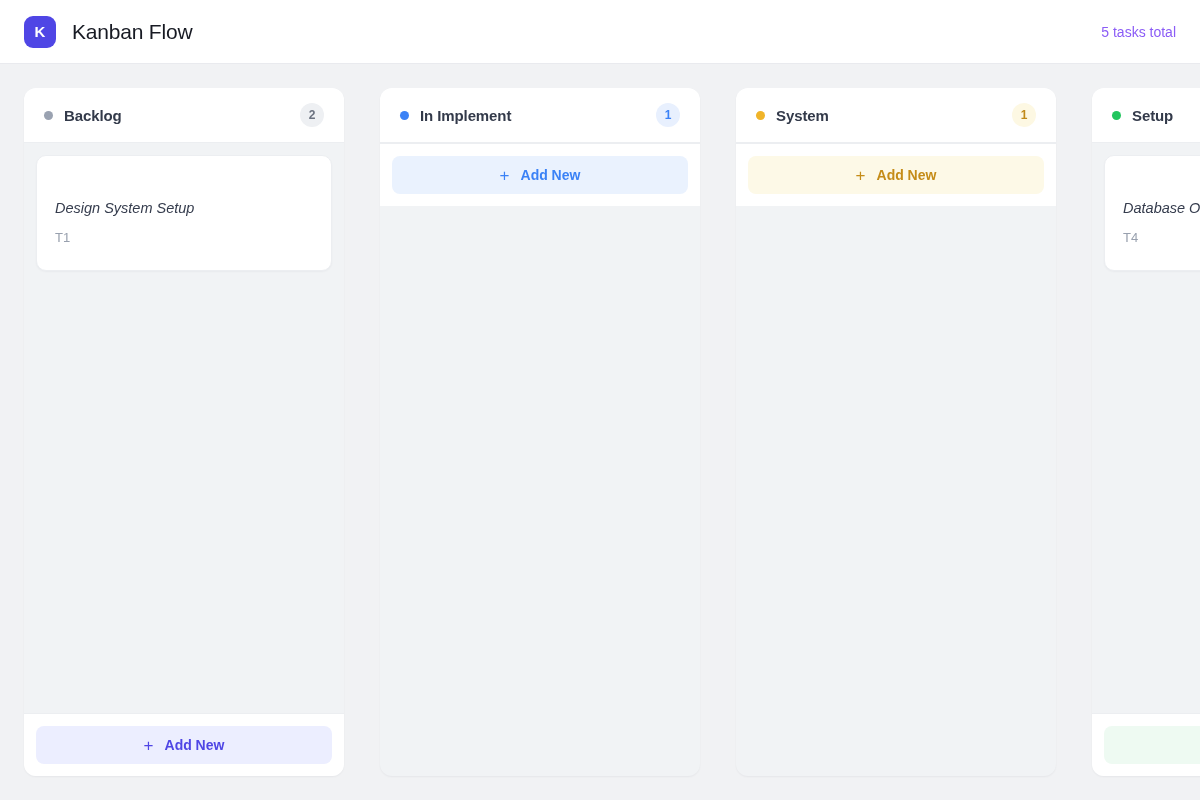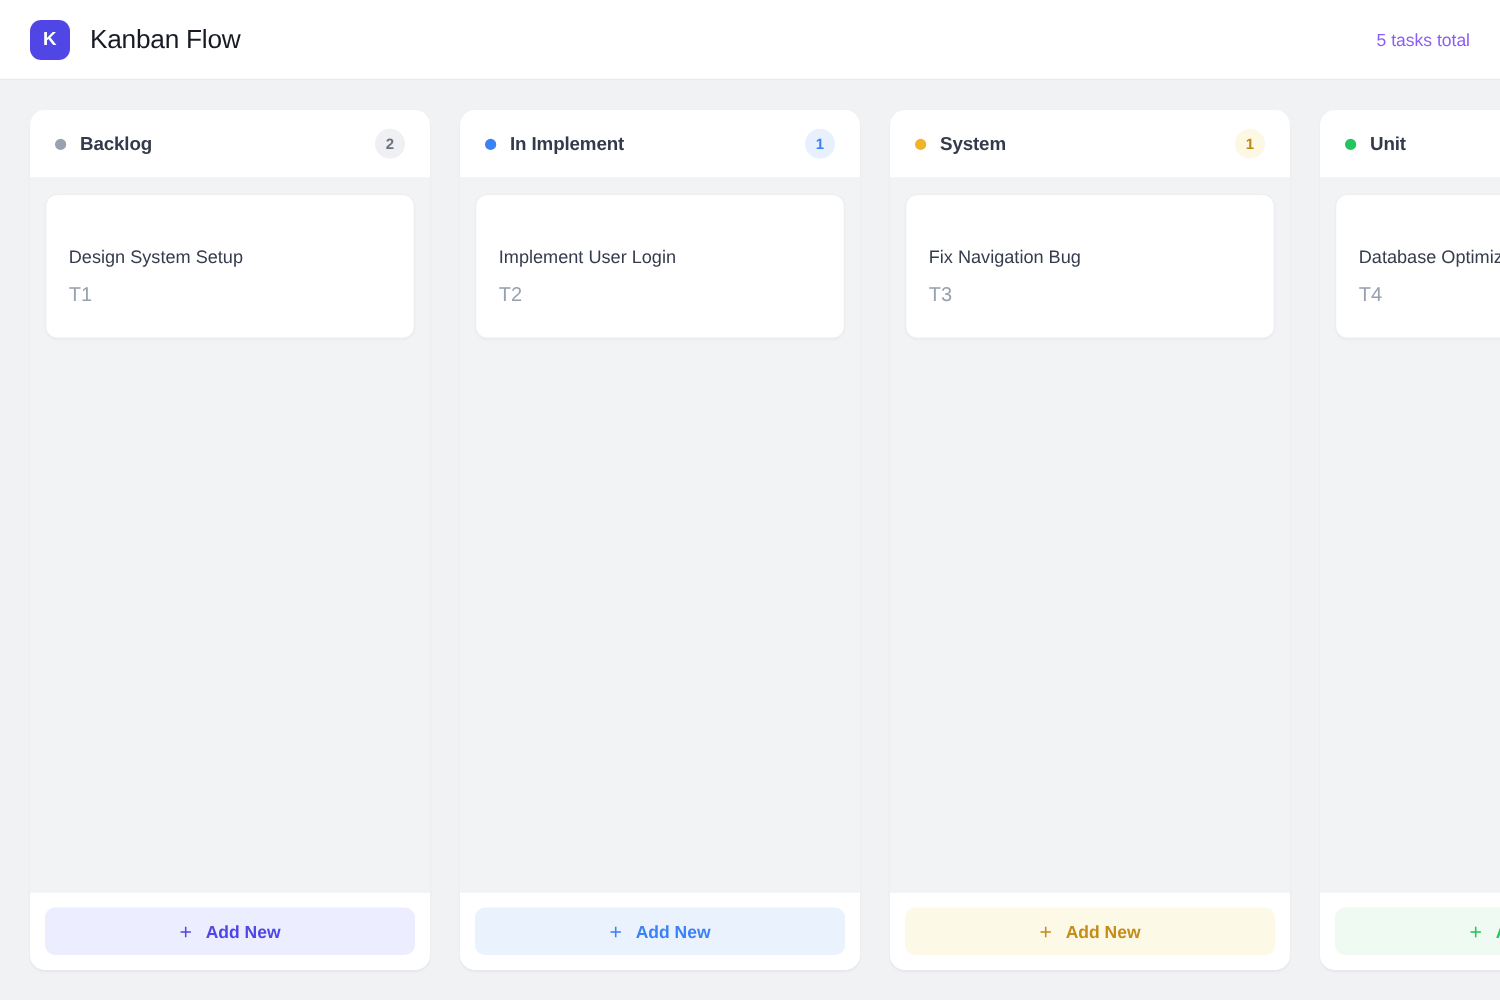--- a/index.html
+++ b/index.html
@@ -56,21 +56,21 @@
 
   .task-total {
     margin-left: auto;
     font-size: 14px;
     color: #8b5cf6;
   }
 
   
   .board {
     display: flex;
-    gap: 24px;
+    gap: 36px;
     padding: 24px;
     height: 736px;
     align-items: stretch;
   }
 
   .column {
     flex: 0 0 320px;
     width: 320px;
     background: #f1f3f5;
     border-radius: 12px;
@@ -139,24 +139,25 @@
     justify-content: center;
     flex: 0 0 auto;
     box-shadow: 0 1px 2px rgba(16, 24, 40, 0.04);
   }
 
   .task-title {
     font-size: 14.5px;
     color: #353c4d;
     margin-top: 18px;
     white-space: nowrap;
+    font-style: italic;
   }
 
   .task-id {
-    font-size: 16px;
+    font-size: 13px;
     color: #98a0ae;
     margin-top: 14px;
   }
 
   .column-footer {
     background: #ffffff;
     border-top: 1px solid #eceef1;
     padding: 12px;
     flex: 0 0 auto;
   }
@@ -213,56 +214,44 @@
           <span>Add New</span>
         </button>
       </div>
     </div>
     <div class="column">
       <div class="column-header">
         <span class="status-dot" style="background: rgb(59, 130, 246);"></span>
         <span class="column-title">In Implement</span>
         <span class="count-badge" style="background: rgb(232, 240, 254); color: rgb(59, 130, 246);">1</span>
       </div>
-      <div class="column-body">
-        <div class="task-card">
-          <div class="task-title">Implement User Login</div>
-          <div class="task-id">T2</div>
-        </div>
-      </div>
       <div class="column-footer">
         <button class="add-new-button" style="background: rgb(234, 242, 254); color: rgb(59, 130, 246);">
           <span class="plus-icon">+</span>
           <span>Add New</span>
         </button>
       </div>
     </div>
     <div class="column">
       <div class="column-header">
         <span class="status-dot" style="background: rgb(240, 180, 41);"></span>
         <span class="column-title">System</span>
         <span class="count-badge" style="background: rgb(253, 248, 227); color: rgb(192, 138, 26);">1</span>
       </div>
-      <div class="column-body">
-        <div class="task-card">
-          <div class="task-title">Fix Navigation Bug</div>
-          <div class="task-id">T3</div>
-        </div>
-      </div>
       <div class="column-footer">
         <button class="add-new-button" style="background: rgb(253, 249, 231); color: rgb(197, 140, 24);">
           <span class="plus-icon">+</span>
           <span>Add New</span>
         </button>
       </div>
     </div>
     <div class="column">
       <div class="column-header">
         <span class="status-dot" style="background: rgb(34, 197, 94);"></span>
-        <span class="column-title">Unit</span>
+        <span class="column-title">Setup</span>
       </div>
       <div class="column-body">
         <div class="task-card">
           <div class="task-title">Database Optimization</div>
           <div class="task-id">T4</div>
         </div>
       </div>
       <div class="column-footer">
         <button class="add-new-button" style="background: rgb(238, 250, 242); color: rgb(34, 197, 94);">
           <span class="plus-icon">+</span>

